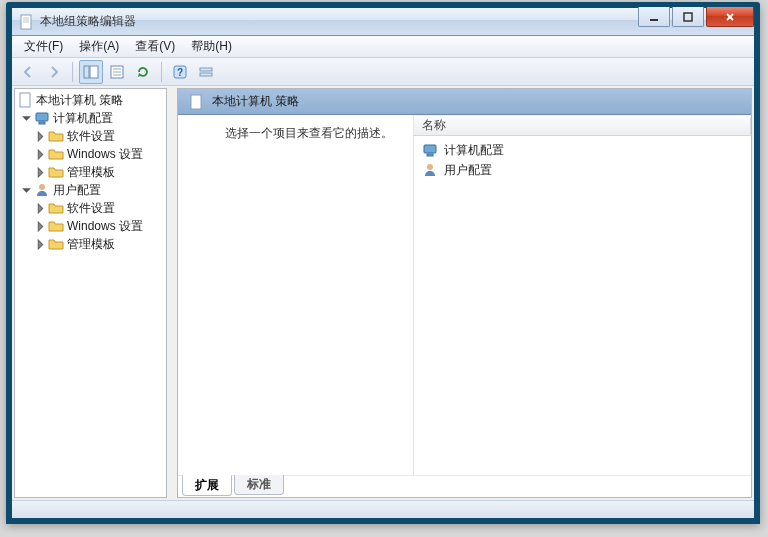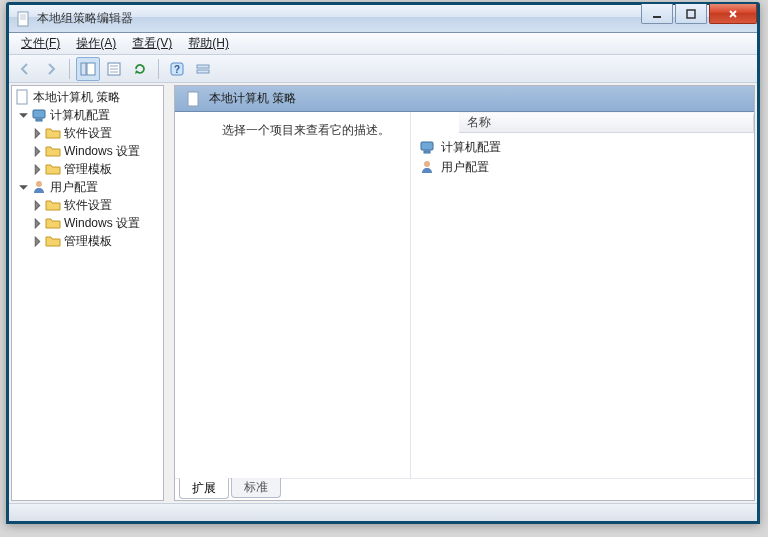--- a/index.html
+++ b/index.html
@@ -1,41 +1,41 @@
 <!DOCTYPE html>
 <html><head>
 <meta charset="utf-8">
 <style>
 * { box-sizing: border-box; margin: 0; padding: 0; }
 body { font-family: "Segoe UI", Tahoma, sans-serif; font-size: 12px; background: #d8d8d8; width: 768px; height: 537px; overflow: hidden; position: relative; }
 
 .window {
   position: absolute; left: 6px; top: 2px; width: 754px; height: 522px;
-  background: #fff; border: 3px solid #0c4a6e; border-radius: 3px 3px 0 0;
+  background: #fff; border: 6px solid #0c4a6e; border-radius: 3px 3px 0 0;
   display: flex; flex-direction: column;
   box-shadow: 0 2px 10px rgba(0,0,0,0.3);
 }
 
 .titlebar {
   height: 28px; background: linear-gradient(to bottom, #f0f4fb 0%, #dbe6f4 45%, #c3d4e9 46%, #d4e1f1 100%);
   display: flex; align-items: center; padding: 0 4px 0 6px;
   border-bottom: 1px solid #7a92ad;
 }
 .titlebar .app-icon { width: 16px; height: 16px; margin-right: 6px; }
 .titlebar .title { flex: 1; color: #333; font-size: 12px; }
 .win-btns { display: flex; gap: 2px; position:absolute; right:0; top:-1px;}
 .win-btn { width: 32px; height: 20px; border: 1px solid #7a92ad; border-top:none; display: flex; align-items: center; justify-content: center; background: linear-gradient(to bottom,#eaf1fb,#cfdef0); border-radius:0 0 2px 2px;}
 .win-btn.close { width:48px; background: linear-gradient(to bottom, #e88a75, #d9472b 45%, #c23b1f 46%, #d9573b); border-color:#9a2f1c; }
 .win-btn svg { width: 12px; height: 12px; }
 
 .menubar {
   height: 22px; background: linear-gradient(to bottom,#fafcff,#e8edf5); display: flex; align-items: center;
   padding: 0 4px; border-bottom: 1px solid #c7d1de; font-size: 12px; color: #222;
 }
-.menu-item { padding: 14px 8px; cursor: default; text-decoration: underline; }
+.menu-item { padding: 14px 8px; cursor: default; }
 
 .toolbar {
   height: 28px; background: linear-gradient(to bottom,#f4f7fc,#e2e8f1);
   display: flex; align-items: center; padding: 0 4px; gap: 2px;
   border-bottom: 1px solid #c7d1de;
 }
 .tool-btn { width: 24px; height: 24px; display: flex; align-items: center; justify-content: center; border-radius: 2px; }
 .tool-btn.disabled { opacity: 0.45; }
 .tool-sep { width: 1px; height: 20px; background: #b8c2d0; margin: 0 4px; }
 .tool-btn.active { background:#cfe2f5; border:1px solid #8aaed4; }
@@ -59,29 +59,29 @@
   height: 26px; background: linear-gradient(to bottom,#a9c1df,#8fafd3);
   display: flex; align-items: center; padding: 0 10px; gap: 8px;
   border-bottom:1px solid #6e8bad; color:#1a1a1a;
   font-size:12px;
 }
 .header-band .doc-icon { width:16px; height:16px; }
 
 .details-area { flex:1; display:flex; background:#fff; }
 .desc-col { width: 196px; padding: 10px 8px; font-size:12px; color:#333;margin-left:39px; }
 .list-col { flex:1; display:flex; flex-direction:column; border-left:1px solid #e2e6ec;}
-.col-header { height: 21px; background: linear-gradient(to bottom,#fcfcfd,#eceef3); border-bottom:1px solid #d3d8e0; border-top:1px solid #f2f4f8; display:flex; align-items:center;margin-left:48px;}
+.col-header { height: 21px; background: linear-gradient(to bottom,#fcfcfd,#eceef3); border-bottom:1px solid #d3d8e0; border-top:1px solid #f2f4f8; display:flex; align-items:center;}
 .col-header-cell { flex:1; padding: 0 8px; font-size:12px; color:#444; border-right:1px solid #d3d8e0;}
 .list-body { flex:1; padding: 4px 0;}
 .list-row { height: 20px; display:flex; align-items:center; padding:0 8px; gap:6px; cursor:default;}
 .list-row .item-icon { width:16px; height:16px;}
 .list-label { font-size:12px; color:#222;}
 
 .tab-row { height: 22px; display:flex; align-items:flex-start; padding-left: 4px; background:#fff; border-top:1px solid #e6e8ee;}
-.tab { padding: 1px 12px; font-size:12px; background:#fff; border:1px solid #b7bdc9; border-top:none; border-radius:0 0 4px 4px; margin-right:2px; position:relative; top:-1px;}
+.tab { padding: 1px 12px; font-size:12px; background:#fff; border:1px solid #b7bdc9; border-top:none; border-radius:0 0 4px 4px; margin-right:2px; position:relative; top:-1px;font-weight:bold;}
 .tab.inactive { background:#f1f3f7; color:#555; }
 .tab.active { background:#fff; border-top:1px solid #fff;}
 
 .statusbar { height:18px; background:linear-gradient(to bottom,#eef2f8,#dbe2ec); border-top:1px solid #c7d1de;}
 
 
 .svg-doc rect{fill:#fff;stroke:#8aa0b8;}
 .svg-folder path{fill:#f6d26b;stroke:#c49a2a;}
 .svg-computer rect{fill:#6fa7d6;stroke:#3a6ea0;}
 .svg-user circle{fill:#e7b48a;} .svg-user path{fill:#5a88c2;}

